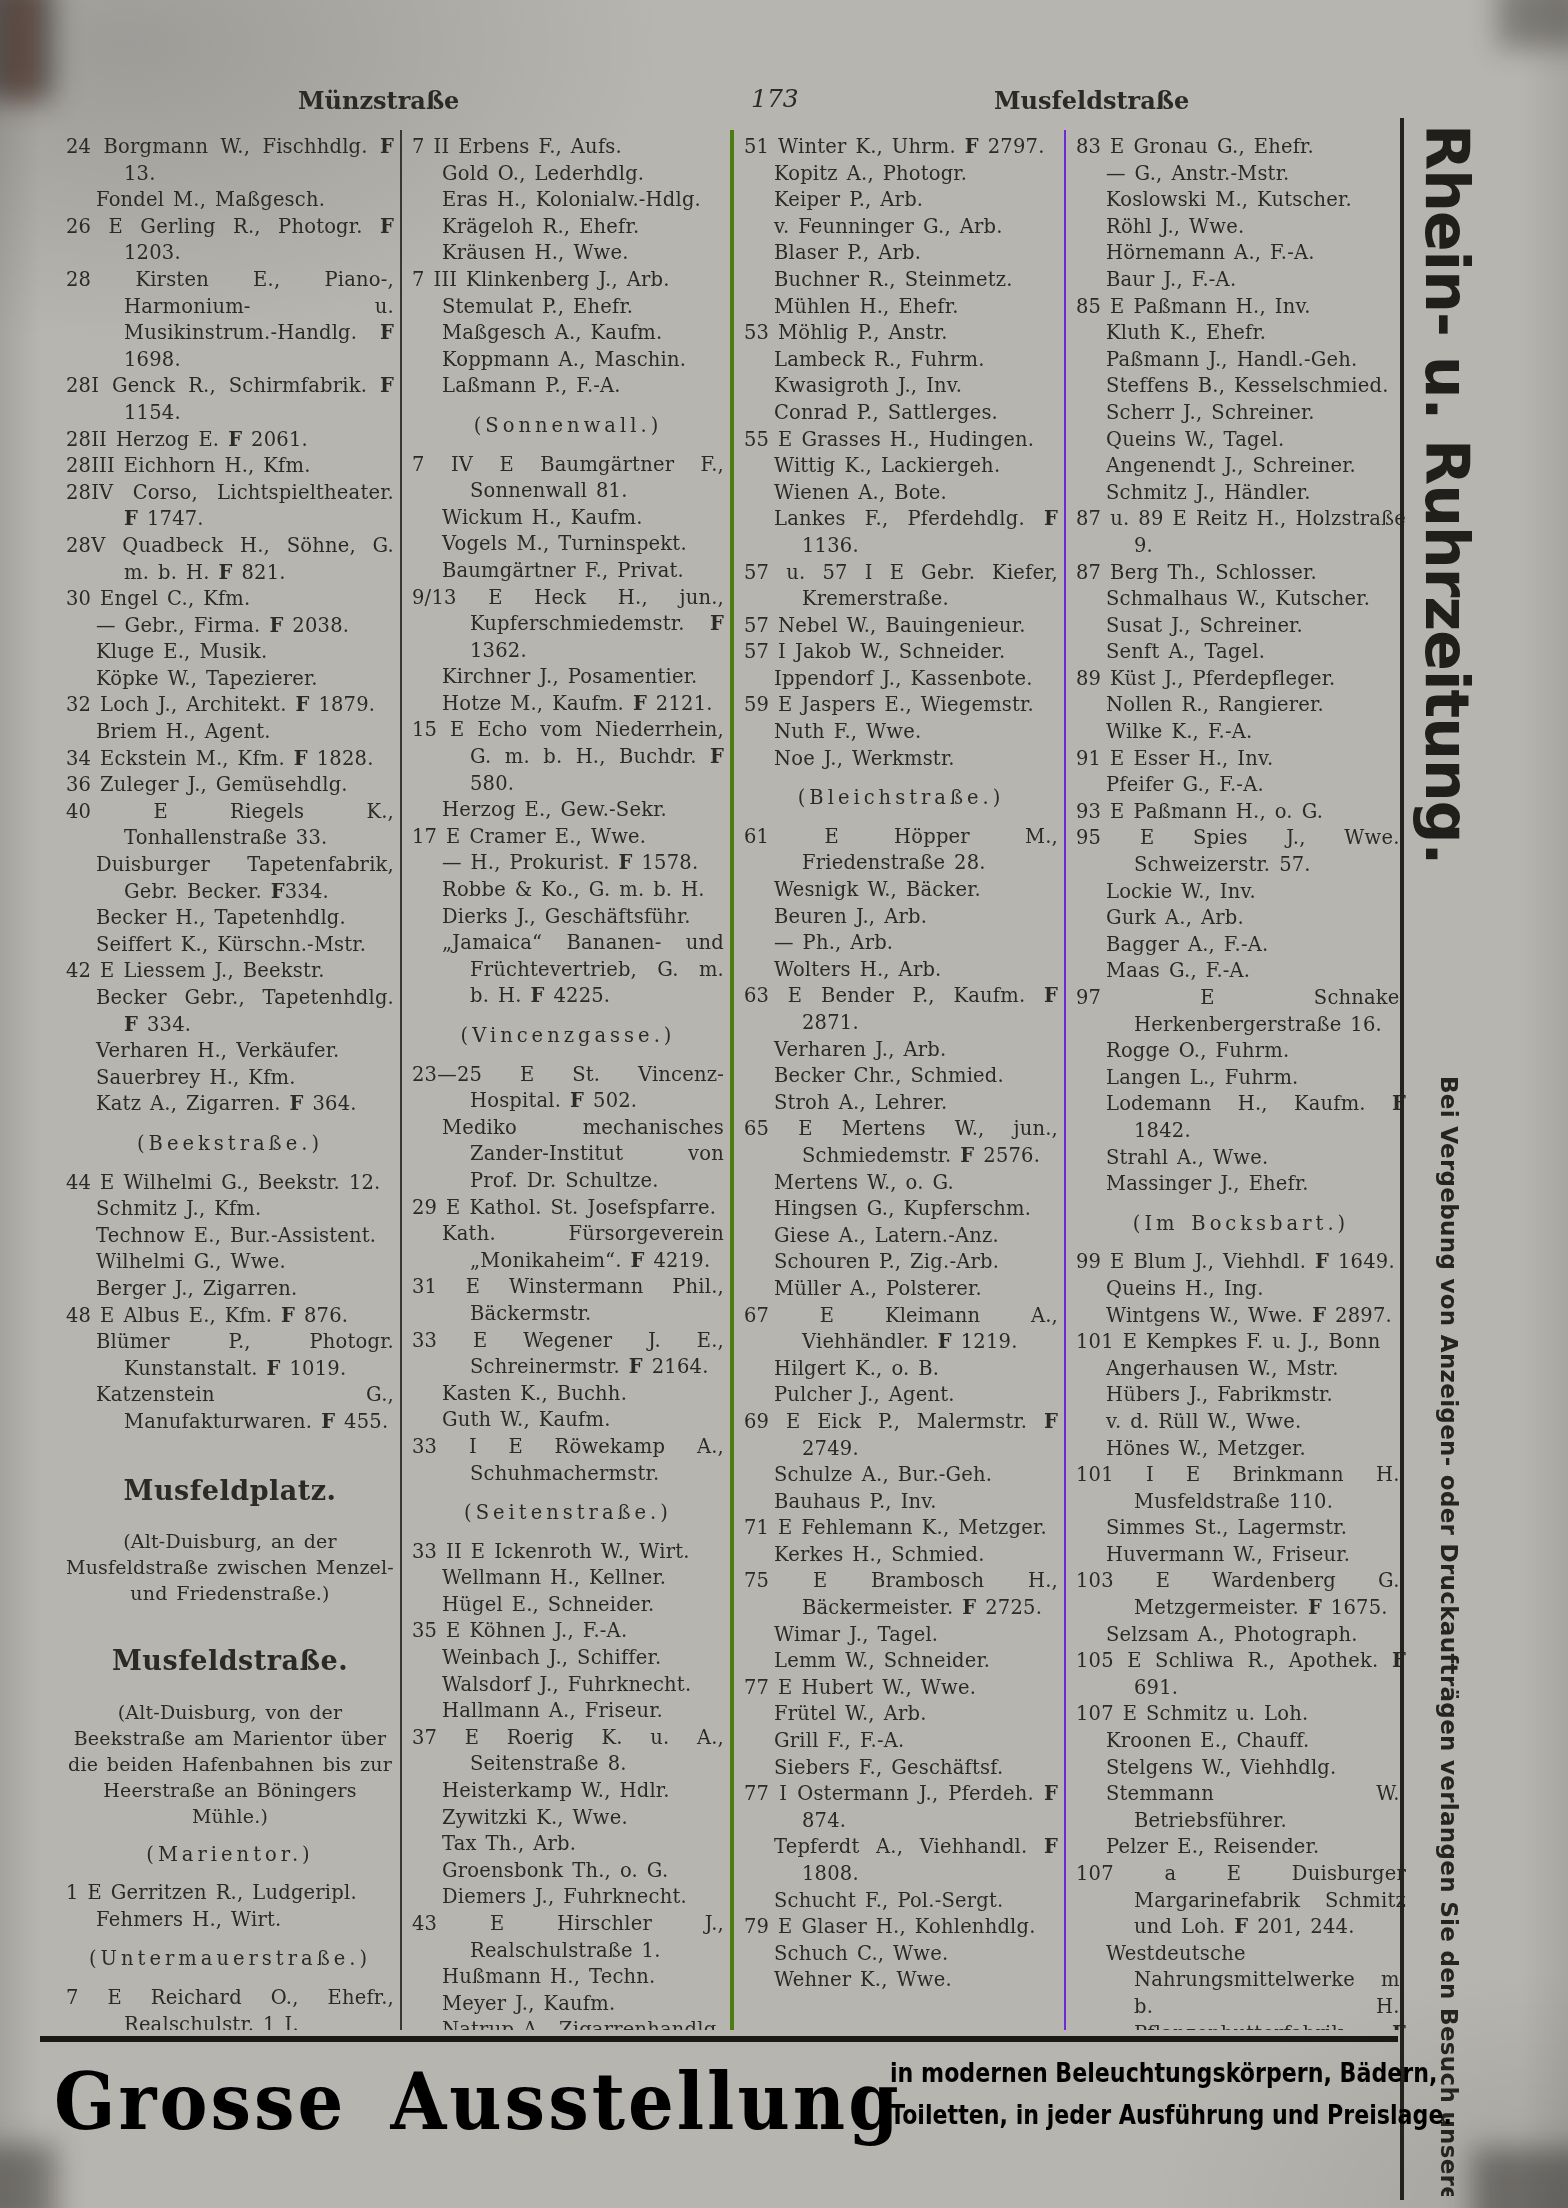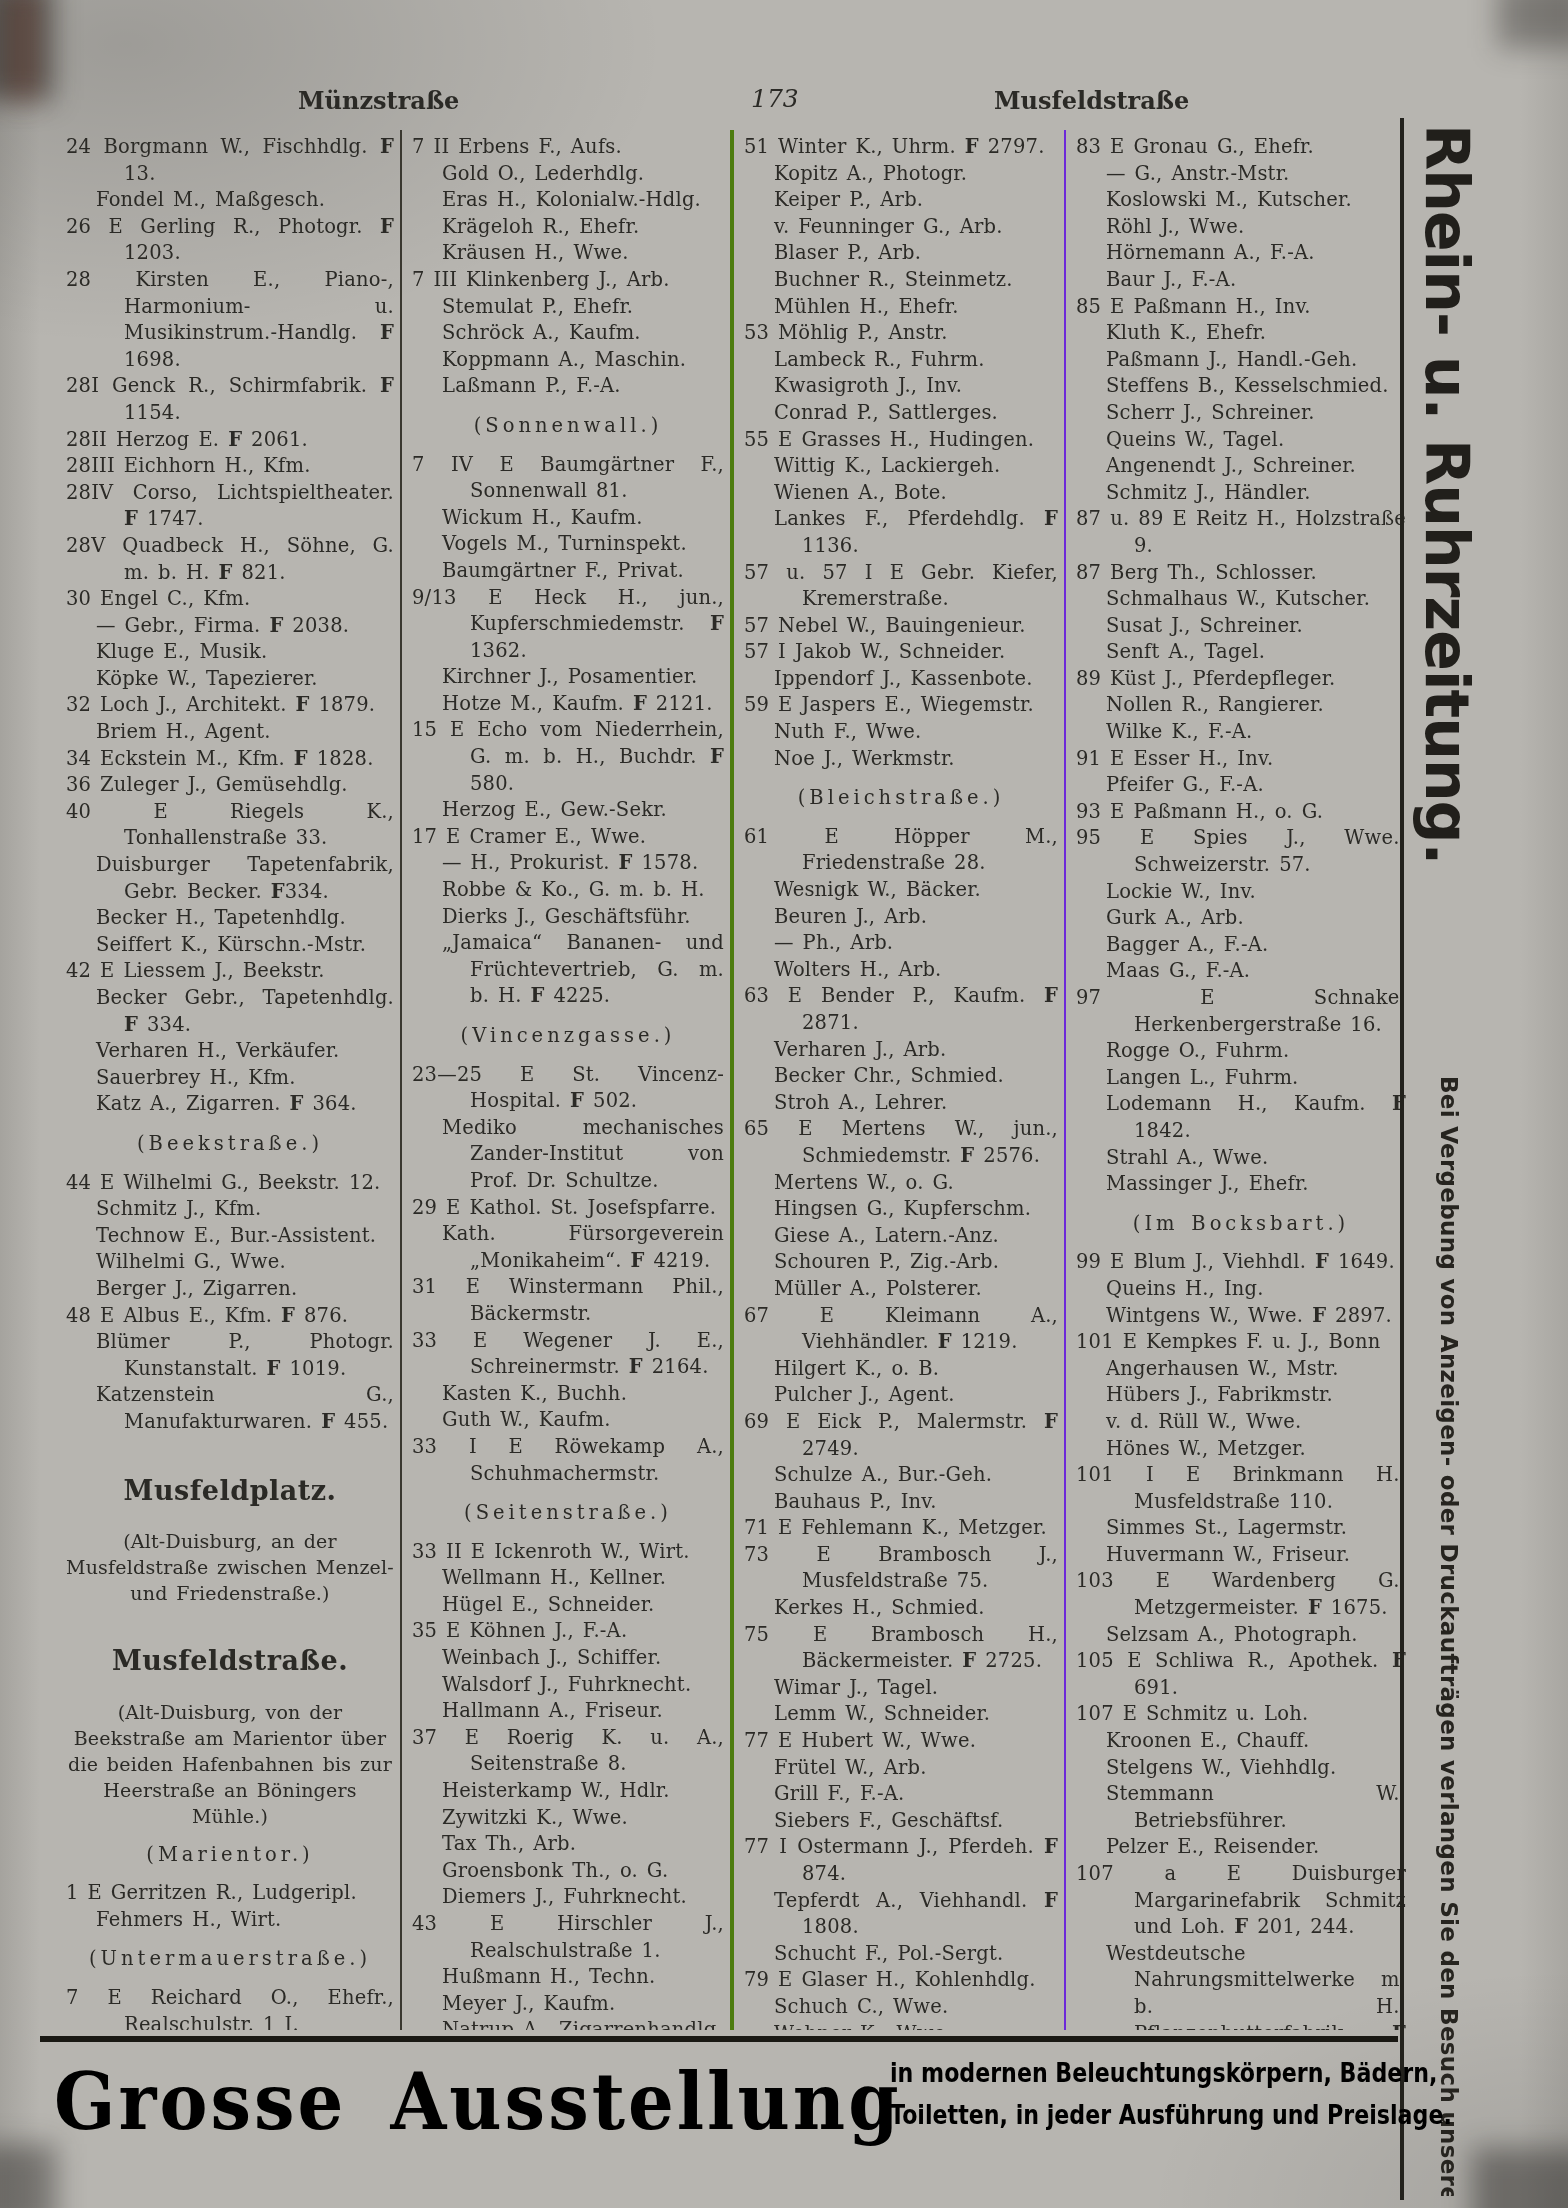--- a/index.html
+++ b/index.html
@@ -127,21 +127,21 @@
       <div class="blk entry num">7 E Reichard O., Ehefr., Realschulstr. 1 I.</div>
     </div>
   <div class="col c1">
       <div class="blk entry num">7 II Erbens F., Aufs.</div>
       <div class="blk entry plain">Gold O., Lederhdlg.</div>
       <div class="blk entry plain">Eras H., Kolonialw.-Hdlg.</div>
       <div class="blk entry plain">Krägeloh R., Ehefr.</div>
       <div class="blk entry plain">Kräusen H., Wwe.</div>
       <div class="blk entry num">7 III Klinkenberg J., Arb.</div>
       <div class="blk entry plain">Stemulat P., Ehefr.</div>
-      <div class="blk entry plain">Schröck A., Kaufm.</div>
+      <div class="blk entry plain">Maßgesch A., Kaufm.</div>
       <div class="blk entry plain">Koppmann A., Maschin.</div>
       <div class="blk entry plain">Laßmann P., F.-A.</div>
       <div class="blk subhead">(Sonnenwall.)</div>
       <div class="blk entry num">7 IV E Baumgärtner F., Sonnenwall 81.</div>
       <div class="blk entry plain">Wickum H., Kaufm.</div>
       <div class="blk entry plain">Vogels M., Turninspekt.</div>
       <div class="blk entry plain">Baumgärtner F., Privat.</div>
       <div class="blk entry num">9/13 E Heck H., jun., Kupferschmiedemstr. <span class="tel">F</span> 1362.</div>
       <div class="blk entry plain">Kirchner J., Posamentier.</div>
       <div class="blk entry plain">Hotze M., Kaufm. <span class="tel">F</span> 2121.</div>
@@ -220,21 +220,20 @@
       <div class="blk entry plain">Giese A., Latern.-Anz.</div>
       <div class="blk entry plain">Schouren P., Zig.-Arb.</div>
       <div class="blk entry plain">Müller A., Polsterer.</div>
       <div class="blk entry num">67 E Kleimann A., Viehhändler. <span class="tel">F</span> 1219.</div>
       <div class="blk entry plain">Hilgert K., o. B.</div>
       <div class="blk entry plain">Pulcher J., Agent.</div>
       <div class="blk entry num">69 E Eick P., Malermstr. <span class="tel">F</span> 2749.</div>
       <div class="blk entry plain">Schulze A., Bur.-Geh.</div>
       <div class="blk entry plain">Bauhaus P., Inv.</div>
       <div class="blk entry num">71 E Fehlemann K., Metzger.</div>
-      <div class="blk entry num">73 E Brambosch J., Musfeldstraße 75.</div>
       <div class="blk entry plain">Kerkes H., Schmied.</div>
       <div class="blk entry num">75 E Brambosch H., Bäckermeister. <span class="tel">F</span> 2725.</div>
       <div class="blk entry plain">Wimar J., Tagel.</div>
       <div class="blk entry plain">Lemm W., Schneider.</div>
       <div class="blk entry num">77 E Hubert W., Wwe.</div>
       <div class="blk entry plain">Frütel W., Arb.</div>
       <div class="blk entry plain">Grill F., F.-A.</div>
       <div class="blk entry plain">Siebers F., Geschäftsf.</div>
       <div class="blk entry num">77 I Ostermann J., Pferdeh. <span class="tel">F</span> 874.</div>
       <div class="blk entry plain">Tepferdt A., Viehhandl. <span class="tel">F</span> 1808.</div>

